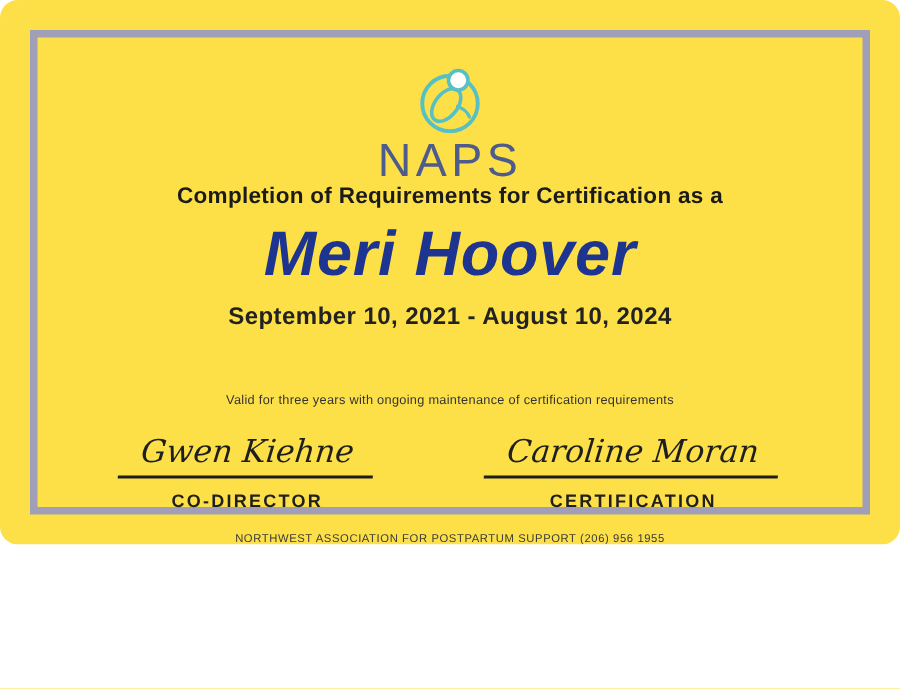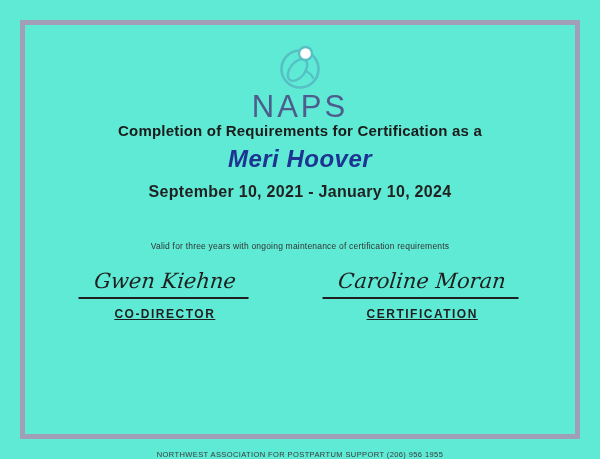--- a/index.html
+++ b/index.html
@@ -4,23 +4,24 @@
 <style>
   html, body {
     margin: 0;
     padding: 0;
     background: #ffffff;
     font-family: "Liberation Sans", sans-serif;
   }
   .canvas {
     position: relative;
     width: 600px;
-    height: 459px;
-    background: #5eead4;
+    height: 363px;
+    background: #fde047;
     overflow: hidden;
+    border-radius: 12px;
   }
   .frame {
     position: absolute;
     left: 20px;
     top: 20px;
     right: 20px;
     bottom: 20px;
     border: 5px solid #a19eb8;
     box-sizing: border-box;
   }
@@ -67,21 +68,21 @@
   }
   .credential {
     margin-top: 21px;
     font-size: 24px;
     font-weight: bold;
     letter-spacing: 2.5px;
     color: #2d2d2d;
   }
   .recipient {
     margin-top: 6px;
-    font-size: 24px;
+    font-size: 42px;
     font-weight: bold;
     font-style: italic;
     color: #1d3490;
     letter-spacing: 0.5px;
   }
   .date-range {
     margin-top: 10px;
     font-size: 16px;
     font-weight: bold;
     color: #222222;
@@ -113,21 +114,20 @@
     border-bottom: 2px solid #1f1f1f;
     transform: skewX(-6deg);
     min-width: 120px;
   }
   .sig-title {
     margin-top: 8px;
     font-size: 12px;
     font-weight: bold;
     letter-spacing: 1.5px;
     color: #1f1f1f;
-    text-decoration: underline;
   }
   .footer {
     position: absolute;
     left: 0;
     right: 0;
     bottom: 0;
     text-align: center;
     font-size: 7.5px;
     color: #3a3a3a;
     letter-spacing: 0.4px;
@@ -149,21 +149,21 @@
         <path d="M27 26 q6 2 8 7" stroke="#57c0c5" stroke-width="2.2" stroke-linecap="round"></path>
       </svg>
       <div class="brand">NAPS</div>
     </div>
 
     <div class="heading">Completion of Requirements for Certification as a</div>
 
 
     <div class="recipient">Meri Hoover</div>
 
-    <div class="date-range">September 10, 2021 - January 10, 2024</div>
+    <div class="date-range">September 10, 2021 - August 10, 2024</div>
 
     <div class="validity">Valid for three years with ongoing maintenance of certification requirements</div>
 
     <div class="signatures">
       <div class="sig-block">
         <div class="sig-name">Gwen Kiehne</div>
         <div class="sig-title">CO-DIRECTOR</div>
       </div>
       <div class="sig-block">
         <div class="sig-name">Caroline Moran</div>

